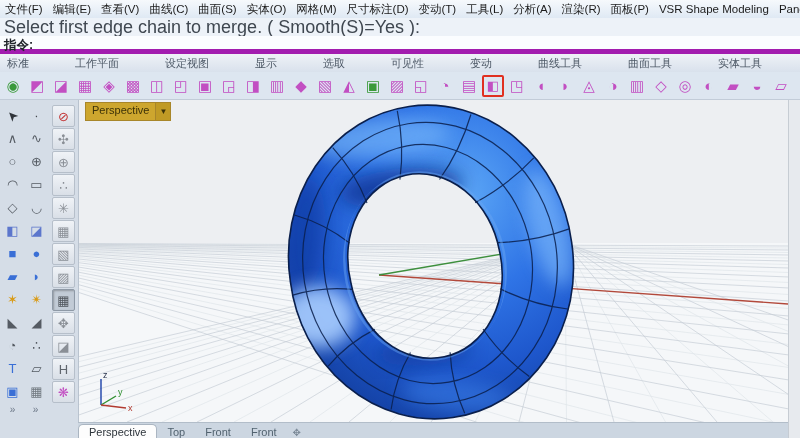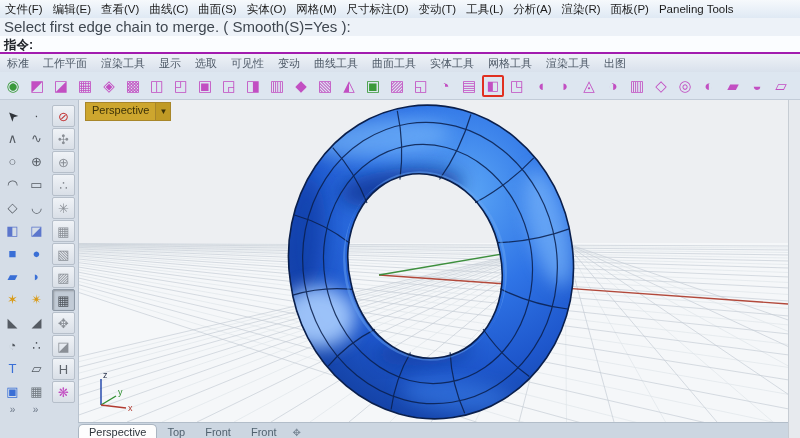--- a/index.html
+++ b/index.html
@@ -6,28 +6,28 @@
   body{width:800px;height:438px;position:relative;overflow:hidden;
        font-family:"Liberation Sans","DejaVu Sans",sans-serif;background:#d6dee8;
        -webkit-font-smoothing:antialiased;}
   
   #menubar{position:absolute;left:0;top:0;width:800px;height:18px;
     background:linear-gradient(#f6f9fc,#dfe9f4);border-bottom:1px solid #c6d0dc;
     display:flex;align-items:center;font-size:11.5px;color:#1c1c1c;white-space:nowrap;}
   .mitem{padding:0 5px;cursor:default;}
   
   #cmdhist{position:absolute;left:0;top:18px;width:800px;height:18px;background:#edf2f8;
-    font-size:15px;color:#3f4750;line-height:18px;padding-left:4px;box-sizing:border-box;}
+    font-size:18px;color:#3f4750;line-height:18px;padding-left:4px;box-sizing:border-box;}
   #cmdline{position:absolute;left:0;top:36px;width:800px;height:18px;background:#fbfdff;
-    border-bottom:2px solid #a21caf;font-size:12.5px;font-weight:bold;color:#20242a;
+    border-bottom:5px solid #a21caf;font-size:12.5px;font-weight:bold;color:#20242a;
     line-height:18px;padding-left:4px;box-sizing:border-box;}
   
   #ribbon{position:absolute;left:0;top:54px;width:800px;height:18px;
     background:linear-gradient(#eef2f7,#d9e1ec);display:flex;align-items:flex-end;
-    font-size:11px;color:#4d5866;white-space:nowrap;}
+    font-size:11px;color:#4d5866;white-space:nowrap;gap:32px;}
   .rtab{padding:2px 7px 1px 7px;border-radius:4px 4px 0 0;cursor:default;}
   .rtab.active{background:#ffffff;border:1px solid #aeb9c6;border-bottom:none;color:#333;
     font-family:"DejaVu Sans Mono","Liberation Mono",monospace;font-size:10.5px;}
   
   #toolbar{position:absolute;left:0;top:72px;width:800px;height:28px;background:#dde6f0;
     border-bottom:1px solid #c2ccd8;display:flex;align-items:center;padding-left:2px;box-sizing:border-box;}
   .ticon{width:22px;height:22px;line-height:21px;text-align:center;font-size:15px;
     margin-right:2px;border-radius:2px;cursor:default;}
   .ticon.hl{border:2px solid #e03020;width:18px;height:18px;line-height:17px;font-size:13px;}
   
@@ -68,34 +68,35 @@
     <div class="mitem">曲线(C)</div>
     <div class="mitem">曲面(S)</div>
     <div class="mitem">实体(O)</div>
     <div class="mitem">网格(M)</div>
     <div class="mitem">尺寸标注(D)</div>
     <div class="mitem">变动(T)</div>
     <div class="mitem">工具(L)</div>
     <div class="mitem">分析(A)</div>
     <div class="mitem">渲染(R)</div>
     <div class="mitem">面板(P)</div>
+    <div class="mitem">VSR Shape Modeling</div>
     <div class="mitem">Paneling Tools</div>
   </div>
 
 <div id="cmdhist">
   <span>Select first edge chain to merge.  ( Smooth(S)=Yes ):</span>
 </div>
 <div id="cmdline">
   <span>指令:</span>
 </div>
 
 <div id="ribbon">
     <div class="rtab">标准</div>
     <div class="rtab">工作平面</div>
-    <div class="rtab">渲染工具</div>
+    <div class="rtab">设定视图</div>
     <div class="rtab">显示</div>
     <div class="rtab">选取</div>
     <div class="rtab">可见性</div>
     <div class="rtab">变动</div>
     <div class="rtab">曲线工具</div>
     <div class="rtab">曲面工具</div>
     <div class="rtab">实体工具</div>
     <div class="rtab">网格工具</div>
     <div class="rtab">渲染工具</div>
     <div class="rtab">出图</div>

